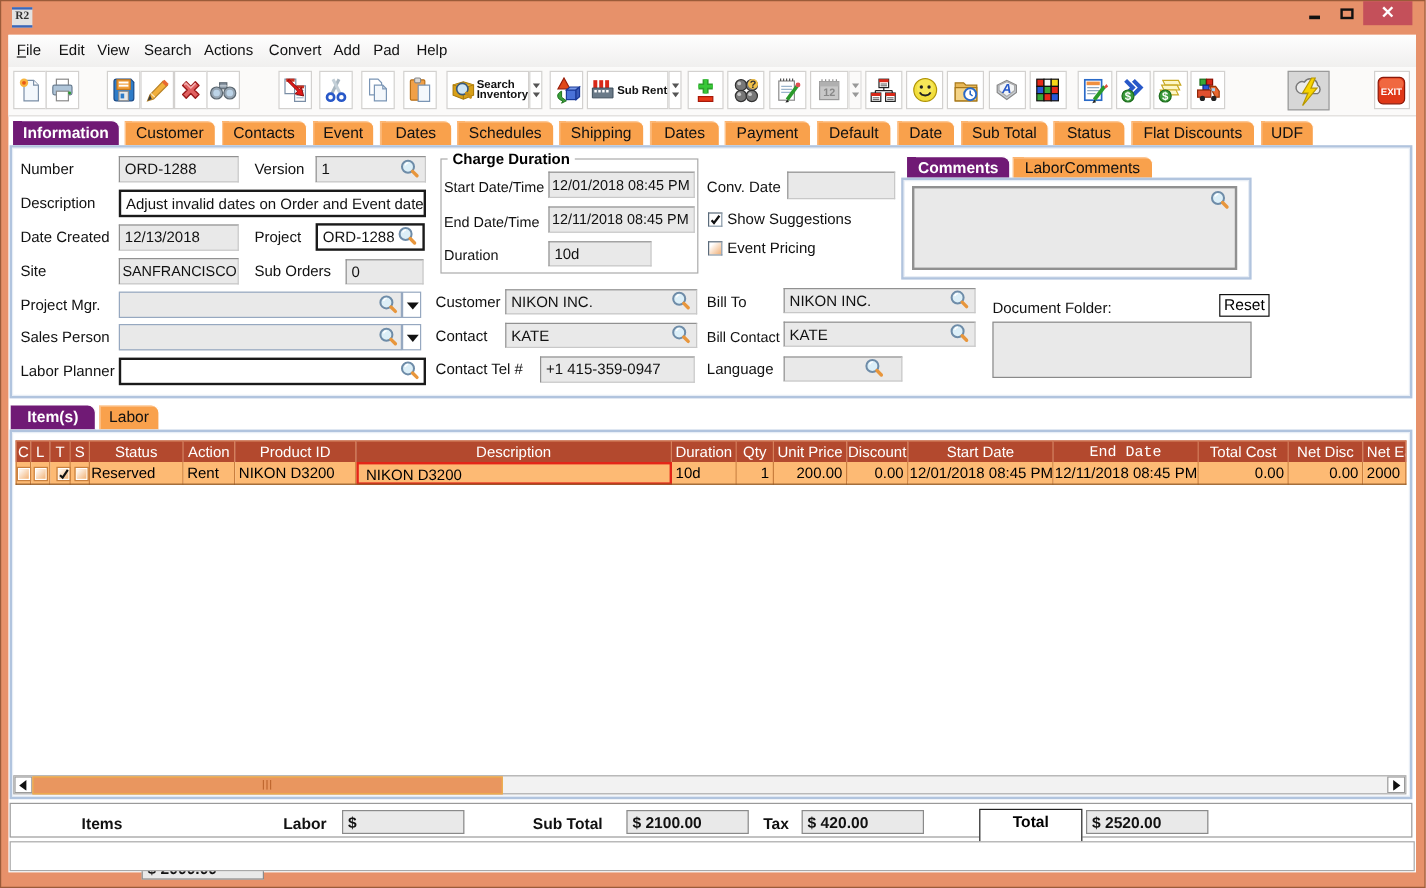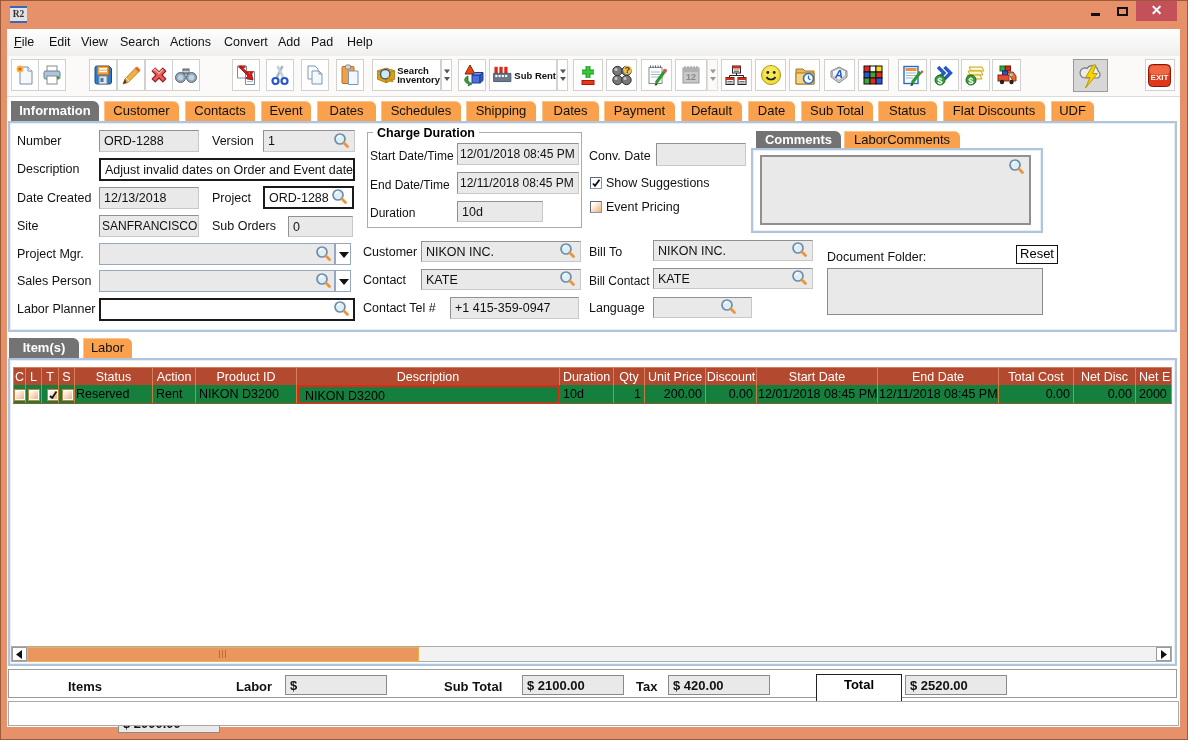--- a/index.html
+++ b/index.html
@@ -14,36 +14,36 @@
 #client{position:absolute;left:7px;top:29px;width:1173px;height:698px;background:#fff;}
 
 #menubar{position:absolute;left:7px;top:29px;width:1173px;height:27px;background:linear-gradient(#fefefe,#f0efee);}
 .mi{position:absolute;top:35px;font-size:12.5px;color:#111;}
 
 #toolbar{position:absolute;left:7px;top:56px;width:1173px;height:41px;background:#FBFAF9;border-bottom:1px solid #DEDCDA;}
 .tb{position:absolute;top:59px;height:32px;width:28px;background:#fff;border:1px solid #D3D1CF;display:flex;align-items:center;justify-content:center;}
 .tb svg{display:block;}
 
 .tab{position:absolute;height:21px;background:#F9A14C;border:1px solid #fff;border-bottom:none;border-top-right-radius:7px;border-top-left-radius:1px;font-size:13px;color:#111;text-align:center;line-height:20px;box-shadow:inset 1px 1px 0 #fdc38d;}
-.tabsel{background:#737373;color:#fff;font-weight:bold;box-shadow:none;border-color:#fff;}
+.tabsel{background:#701a75;color:#fff;font-weight:bold;box-shadow:none;border-color:#fff;}
 
 .lbl{position:absolute;font-size:12.5px;color:#111;white-space:nowrap;}
 .fld{position:absolute;background:#E9E9E9;border:1px solid #919191;border-bottom-color:#c8c8c8;border-right-color:#c8c8c8;font-size:12.5px;color:#111;padding-left:4px;overflow:hidden;white-space:nowrap;display:flex;align-items:center;}
 .fldw{position:absolute;background:#fff;border:2px solid #1a1a1a;font-size:12.5px;color:#111;padding-left:4px;overflow:hidden;white-space:nowrap;display:flex;align-items:center;}
 .mag{position:absolute;width:17px;height:17px;}
 .panel{position:absolute;border:2px solid #B1C4DE;background:#fff;box-shadow:inset 0 0 0 1px #e8eef6;}
 .combo{position:absolute;background:#E9E9E9;border:1px solid #96A8C0;}
 .cbtn{position:absolute;background:#fff;border:1px solid #96A8C0;}
 .cbtn:after{content:"";position:absolute;left:3px;top:8px;border:5px solid transparent;border-top:6px solid #111;}
 .gb{position:absolute;border:1px solid #ABABAB;}
 .gblbl{position:absolute;background:#fff;font-weight:bold;font-size:13.5px;padding:0 4px;}
 .chk{position:absolute;width:12px;height:12px;background:#fff;border:1px solid #8898A8;border-top-color:#5A6A7A;border-left-color:#5A6A7A;}
 
 .gh{position:absolute;background:#B3492E;color:#fff;font-size:12.5px;text-align:center;line-height:18px;border-right:1px solid #D5805C;border-top:1px solid #D5805C;overflow:hidden;white-space:nowrap;}
-.gc{position:absolute;background:#15803d;color:#000;font-size:12.5px;line-height:18px;border-right:1px solid #C97E3E;overflow:hidden;white-space:nowrap;padding:0 3px;}
+.gc{position:absolute;background:#fdba74;color:#000;font-size:12.5px;line-height:18px;border-right:1px solid #C97E3E;overflow:hidden;white-space:nowrap;padding:0 3px;}
 .num{text-align:right;}
 
 .sumlbl{position:absolute;font-size:13px;font-weight:bold;color:#111;}
 .sumfld{position:absolute;width:102px;height:20px;background:#E9E9E9;border:1px solid #8a8a8a;font-size:13px;font-weight:bold;padding:2px 0 0 4px;color:#111;}
 </style>
 </head>
 <body>
 <div id="win">
 <svg width="0" height="0" style="position:absolute">
       <defs>
@@ -489,21 +489,21 @@
 <div class="gh" style="left:59px;top:367px;width:16px;height:18px;">S</div>
 <div class="gh" style="left:75px;top:367px;width:78px;height:18px;">Status</div>
 <div class="gh" style="left:153px;top:367px;width:43px;height:18px;">Action</div>
 <div class="gh" style="left:196px;top:367px;width:101px;height:18px;">Product ID</div>
 <div class="gh" style="left:297px;top:367px;width:263px;height:18px;">Description</div>
 <div class="gh" style="left:560px;top:367px;width:54px;height:18px;">Duration</div>
 <div class="gh" style="left:614px;top:367px;width:31px;height:18px;">Qty</div>
 <div class="gh" style="left:645px;top:367px;width:61px;height:18px;">Unit Price</div>
 <div class="gh" style="left:706px;top:367px;width:51px;height:34px;">Discount</div>
 <div class="gh" style="left:757px;top:367px;width:121px;height:18px;">Start Date</div>
-<div class="gh" style="left:878px;top:367px;width:121px;height:18px;">End Date</div>
+<div class="gh" style="left:878px;top:367px;width:121px;height:18px;font-family:Liberation Mono, monospace;">End Date</div>
 <div class="gh" style="left:999px;top:367px;width:75px;height:18px;">Total Cost</div>
 <div class="gh" style="left:1074px;top:367px;width:62px;height:18px;">Net Disc</div>
 <div class="gh" style="left:1136px;top:367px;width:36px;height:18px;text-align:left;padding-left:3px;">Net Ea</div>
 
 <div class="gc" style="left:13px;top:385px;width:13px;height:19px;border-left:1px solid #C97E3E;"></div>
 <div class="gc" style="left:26px;top:385px;width:16px;height:19px;"></div>
 <div class="gc" style="left:42px;top:385px;width:17px;height:19px;"></div>
 <div class="gc" style="left:59px;top:385px;width:16px;height:19px;"></div>
 <div class="gc" style="left:75px;top:385px;width:78px;height:19px;padding-left:1px;">Reserved</div>
 <div class="gc" style="left:153px;top:385px;width:43px;height:19px;">Rent</div>

